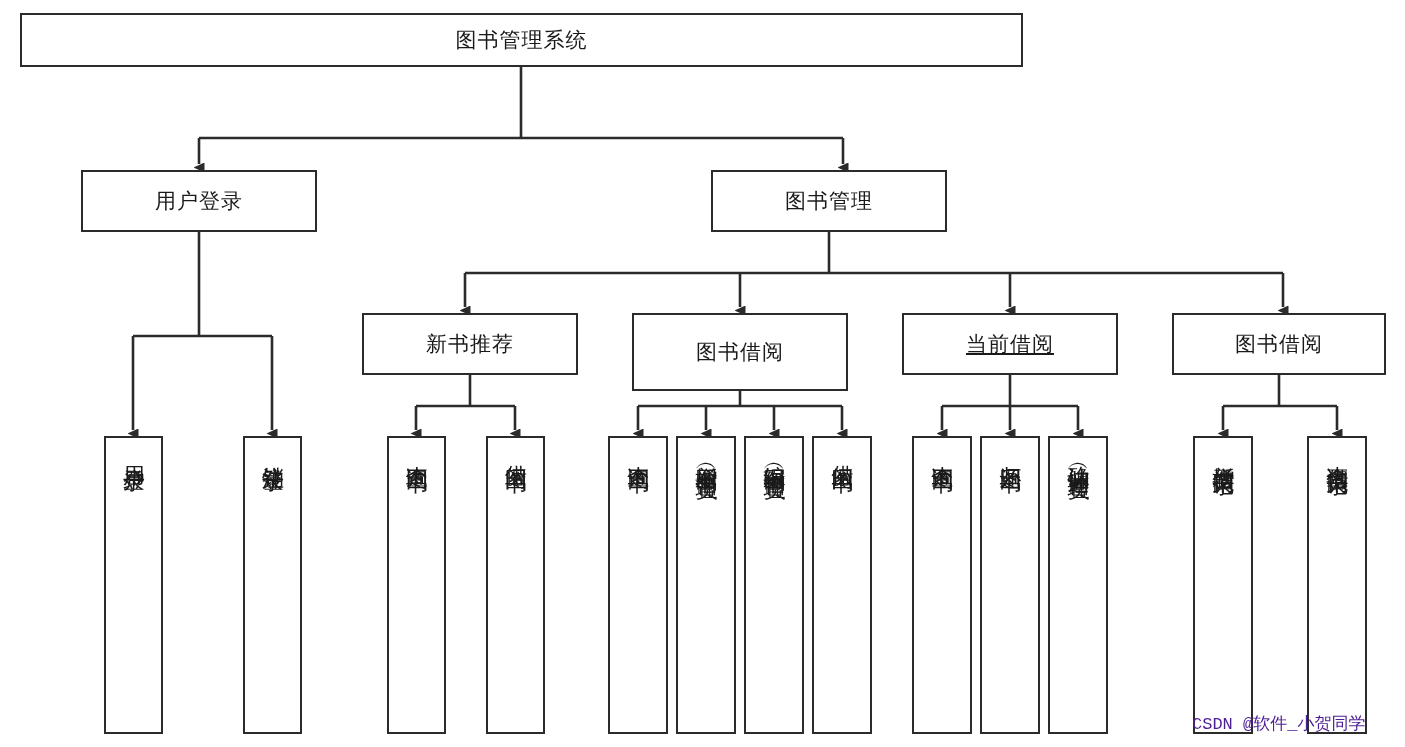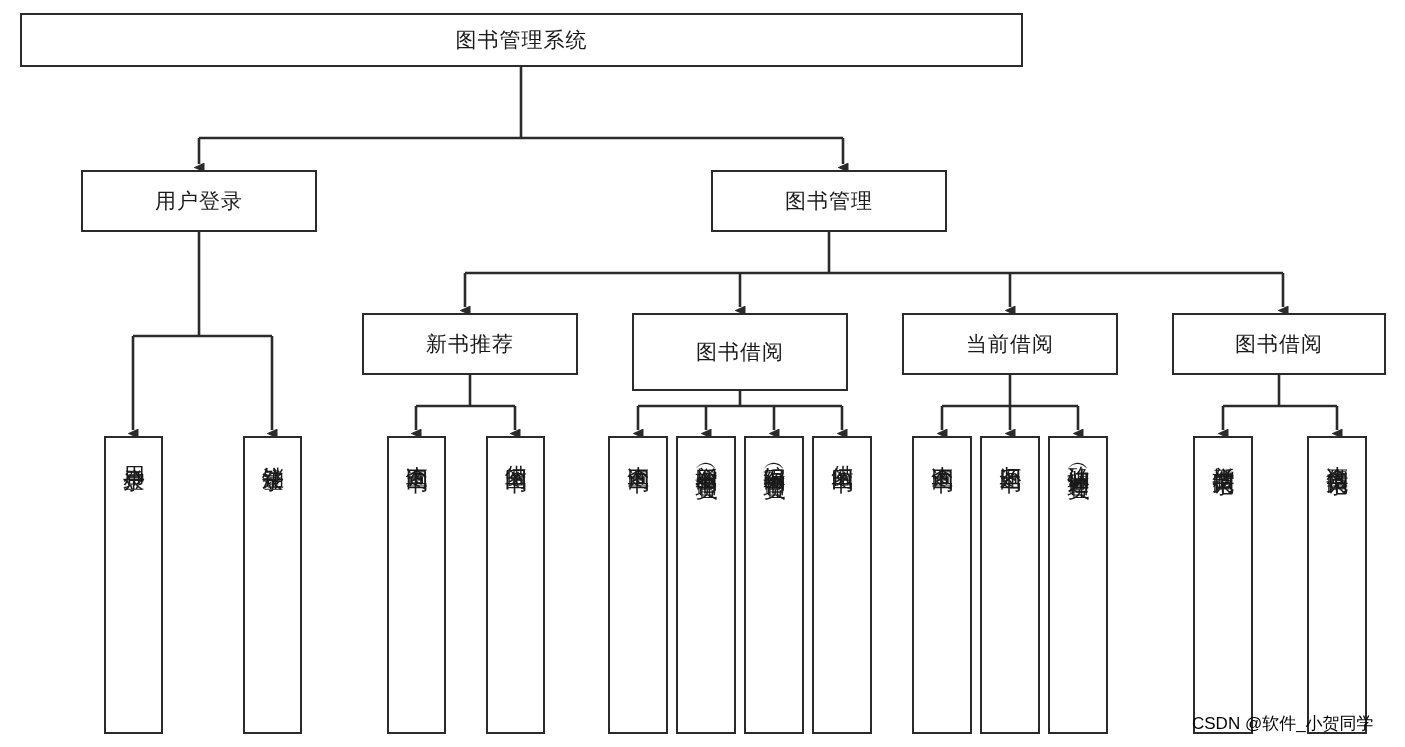--- a/index.html
+++ b/index.html
@@ -50,23 +50,23 @@
     line-height: 1.22;
     letter-spacing: 2px;
     white-space: nowrap;
     text-align: left;
   }
   .watermark {
     position: absolute;
     left: 1192px;
     top: 712px;
     font-size: 17px;
-    color: #000000;
+    color: #4c1d95;
     white-space: nowrap;
-    font-family: Liberation Sans, sans-serif;
+    font-family: Liberation Mono, monospace;
   }
 </style>
 </head>
 <body>
 
 <div id="canvas">
 
   <svg id="edges" viewBox="0 0 1405 747" xmlns="http://www.w3.org/2000/svg">
     <defs>
       <marker id="arrow" markerWidth="10" markerHeight="11" refX="1.5" refY="5.5" orient="auto" markerUnits="userSpaceOnUse">
@@ -127,21 +127,21 @@
   <div class="node node-h" style="left:711px; top:170px; width:236px; height:62px;">
     <span>图书管理</span>
   </div>
 
   <div class="node node-h" style="left:362px; top:313px; width:216px; height:62px;text-align:right;">
     <span>新书推荐</span>
   </div>
   <div class="node node-h" style="left:632px; top:313px; width:216px; height:78px;">
     <span>图书借阅</span>
   </div>
-  <div class="node node-h" style="left:902px; top:313px; width:216px; height:62px;">
+  <div class="node node-h" style="left:902px; top:313px; width:216px; height:62px;text-decoration:underline;">
     <span>当前借阅</span>
   </div>
   <div class="node node-h" style="left:1172px; top:313px; width:214px; height:62px;">
     <span>图书借阅</span>
   </div>
 
   <div class="node node-v" style="left:104px; top:436px; width:59px; height:298px;">
     <span class="vlabel">用户登录</span>
   </div>
   <div class="node node-v" style="left:243px; top:436px; width:59px; height:298px;">

